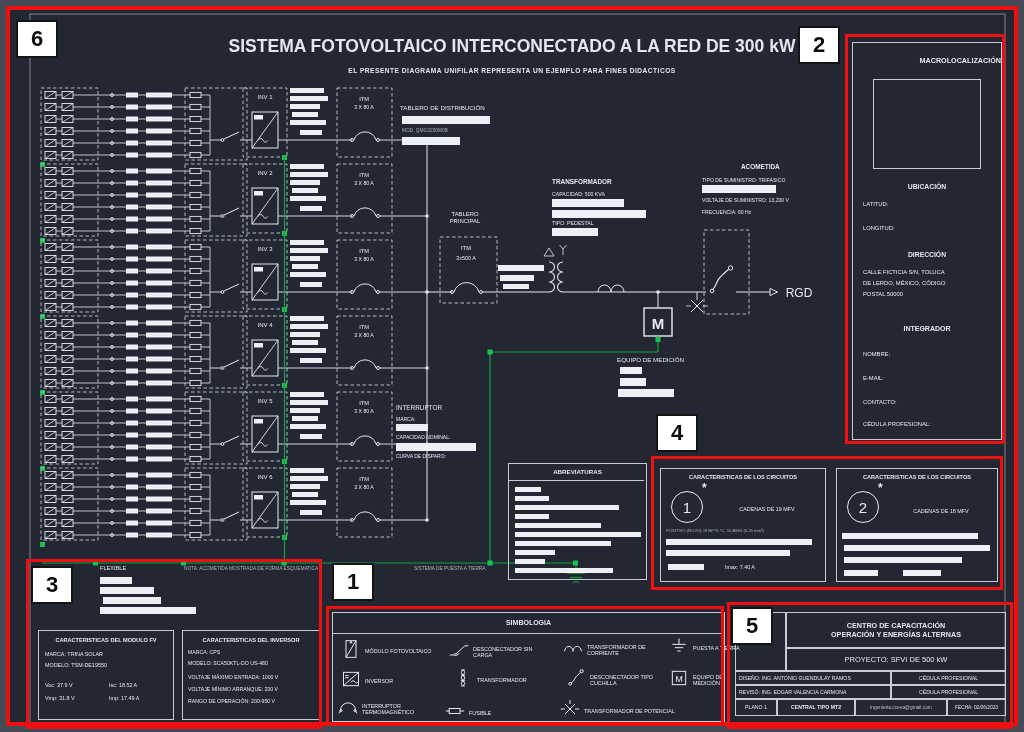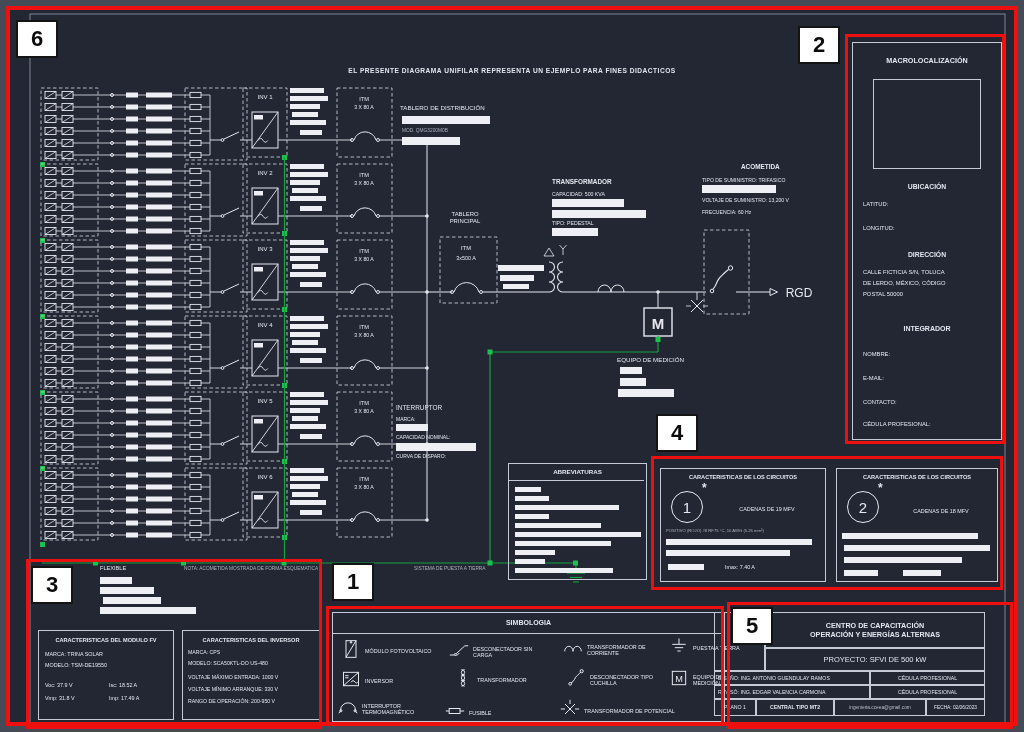--- a/index.html
+++ b/index.html
@@ -694,20 +694,21 @@
         <rect x="93" y="560.5" width="5" height="5" fill="#1ac14e"></rect>
         <rect x="181" y="560.5" width="5" height="5" fill="#1ac14e"></rect>
         <rect x="281.5" y="560.5" width="5" height="5" fill="#1ac14e"></rect>
         <rect x="487.5" y="560.5" width="5" height="5" fill="#1ac14e"></rect>
         <rect x="573" y="560.5" width="5" height="5" fill="#1ac14e"></rect>
         <rect x="655.5" y="337" width="5" height="5" fill="#1ac14e"></rect>
         <rect x="487.5" y="349.5" width="5" height="5" fill="#1ac14e"></rect>
       </g>
     </svg>
 
+  <div class="lbl b" style="left:192px;top:36px;width:640px;text-align:center;font-size:17.5px">SISTEMA FOTOVOLTAICO INTERCONECTADO A LA RED DE 300 kW</div>
   <div class="lbl b" style="left:252px;top:67px;width:520px;text-align:center;font-size:6.6px;letter-spacing:.5px">EL PRESENTE DIAGRAMA UNIFILAR REPRESENTA UN EJEMPLO PARA FINES DIDACTICOS</div>
 
   <div class="lbl" style="left:400px;top:104px;font-size:6.2px">TABLERO DE DISTRIBUCIÓN</div>
   <div class="lbl dim" style="left:402px;top:128px;font-size:4.8px">MOD. QMG3200M0B</div>
   <div class="lbl wrap" style="left:438px;top:211px;width:54px;text-align:center;font-size:5.9px">TABLERO PRINCIPAL</div>
 
   <div class="lbl b" style="left:552px;top:178px;font-size:6.4px">TRANSFORMADOR</div>
   <div class="lbl" style="left:552px;top:191px;font-size:5.2px">CAPACIDAD: 500 KVA</div>
   <div class="lbl" style="left:552px;top:220px;font-size:5.2px">TIPO: PEDESTAL</div>
 
@@ -783,21 +784,21 @@
   <div class="panelbox" style="left:182px;top:630px;width:136px;height:88px">
     <div class="lbl b" style="left:0;top:6px;width:136px;text-align:center;font-size:5.6px">CARACTERISTICAS DEL INVERSOR</div>
     <div class="lbl" style="left:5px;top:18px;font-size:5.2px">MARCA: CPS</div>
     <div class="lbl" style="left:5px;top:29px;font-size:5.2px">MODELO: SCA50KTL-DO US-480</div>
     <div class="lbl" style="left:5px;top:43px;font-size:5.2px">VOLTAJE MÁXIMO ENTRADA: 1000 V</div>
     <div class="lbl" style="left:5px;top:55px;font-size:5.2px">VOLTAJE MÍNIMO ARRANQUE: 330 V</div>
     <div class="lbl" style="left:5px;top:67px;font-size:5.2px">RANGO DE OPERACIÓN: 200-950 V</div>
   </div>
 
   <div class="panelbox" style="left:852px;top:42px;width:148px;height:396px">
-    <div class="lbl b" style="left:0;top:14px;width:148px;text-align:center;font-size:7.2px">MACROLOCALIZACIÓN</div>
+    <div class="lbl b" style="left:0;top:14px;width:148px;text-align:right;font-size:7.2px">MACROLOCALIZACIÓN</div>
     <div class="panelbox" style="left:20px;top:36px;width:106px;height:88px;border-width:1px"></div>
     <div class="lbl b" style="left:0;top:140px;width:148px;text-align:center;font-size:6.8px">UBICACIÓN</div>
     <div class="lbl" style="left:10px;top:158px;font-size:5.8px">LATITUD:</div>
     <div class="lbl" style="left:10px;top:182px;font-size:5.8px">LONGITUD:</div>
     <div class="lbl b" style="left:0;top:208px;width:148px;text-align:center;font-size:6.8px">DIRECCIÓN</div>
     <div class="lbl" style="left:10px;top:226px;font-size:5.8px">CALLE FICTICIA S/N, TOLUCA</div>
     <div class="lbl" style="left:10px;top:237px;font-size:5.8px">DE LERDO, MÉXICO, CÓDIGO</div>
     <div class="lbl" style="left:10px;top:248px;font-size:5.8px">POSTAL 50000</div>
     <div class="lbl b" style="left:0;top:282px;width:148px;text-align:center;font-size:7px">INTEGRADOR</div>
     <div class="lbl" style="left:10px;top:308px;font-size:5.8px">NOMBRE:</div>
@@ -900,21 +901,21 @@
         <div class="sym-item" style="left: 336px; top: 55px;">
           <span><svg width="20" height="20" viewBox="0 0 24 24" fill="none" stroke="#e6e8ee" stroke-width="1.2">
               <rect x="4" y="4" width="16" height="16"></rect>
               <text x="12" y="16.5" text-anchor="middle" font-size="11" fill="#e6e8ee" stroke="none">M</text>
             </svg></span>
           <span class="sym-label" style="width:52px">EQUIPO DE MEDICIÓN</span>
         </div>
       </div>
   </div>
 
-  <div class="titleblock" style="left:714px;top:612px;width:271px;height:104px">
+  <div class="titleblock" style="left:735px;top:612px;width:271px;height:104px">
     <div class="cell" style="left:0;top:0;width:51px;height:59px"></div>
     <div class="cell" style="left:51px;top:0;width:220px;height:36px;font-size:7.2px;font-weight:bold">
       <span>CENTRO DE CAPACITACIÓN</span>
       <span>OPERACIÓN Y ENERGÍAS ALTERNAS</span>
     </div>
     <div class="cell" style="left:51px;top:36px;width:220px;height:23px;font-size:7.5px">
       <span>PROYECTO: SFVI DE 500 kW</span>
     </div>
     <div class="cell left" style="left:0;top:59px;width:156px;height:14px;font-size:5.2px">
       <span>DISEÑO: ING. ANTONIO GUENDULAY RAMOS</span>

